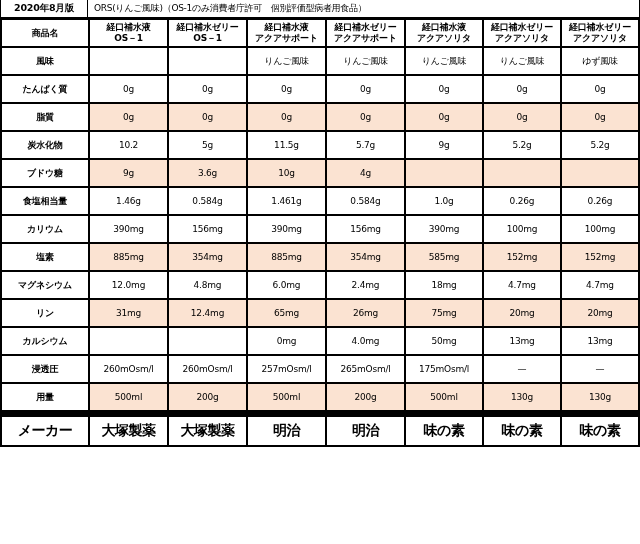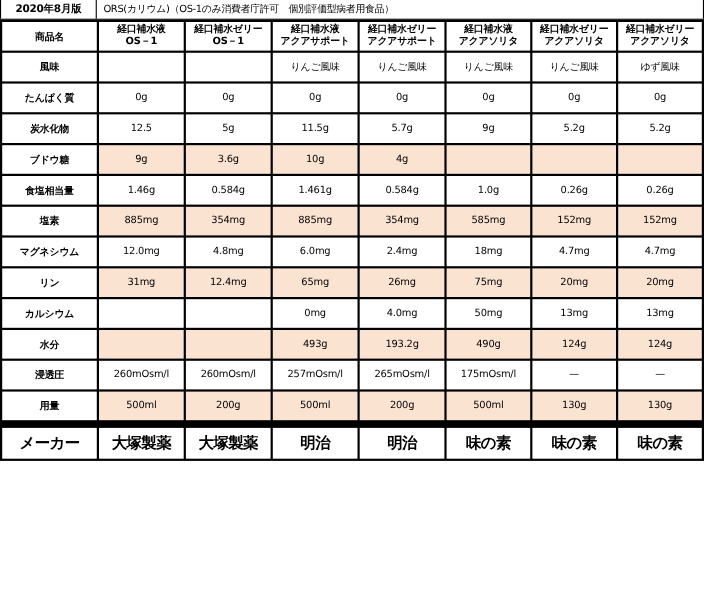--- a/index.html
+++ b/index.html
@@ -120,21 +120,21 @@
 
   td.data.empty { font-size: 0; }
 </style>
 </head>
 <body>
 
 <div id="sheet">
 
   <div class="title-strip">
     <div class="title-version">2020年8月版</div>
-    <div class="title-main">ORS(カリウム)（OS-1のみ消費者庁許可　個別評価型病者用食品）</div>
+    <div class="title-main">ORS(りんご風味)（OS-1のみ消費者庁許可　個別評価型病者用食品）</div>
   </div>
 
   <table class="spec">
     <colgroup>
       <col class="c-label">
       <col class="c-data">
         <col class="c-data">
         <col class="c-data">
         <col class="c-data">
       <col class="c-data-n">
@@ -165,23 +165,33 @@
         <tr class="plain">
           <td class="rowlabel">たんぱく質</td>
           <td class="data">0g</td>
           <td class="data">0g</td>
           <td class="data">0g</td>
           <td class="data">0g</td>
           <td class="data">0g</td>
           <td class="data">0g</td>
           <td class="data">0g</td>
         </tr>
+        <tr class="tint">
+          <td class="rowlabel">脂質</td>
+          <td class="data">0g</td>
+          <td class="data">0g</td>
+          <td class="data">0g</td>
+          <td class="data">0g</td>
+          <td class="data">0g</td>
+          <td class="data">0g</td>
+          <td class="data">0g</td>
+        </tr>
         <tr class="plain">
           <td class="rowlabel">炭水化物</td>
-          <td class="data">12.5</td>
+          <td class="data">10.2</td>
           <td class="data">5g</td>
           <td class="data">11.5g</td>
           <td class="data">5.7g</td>
           <td class="data">9g</td>
           <td class="data">5.2g</td>
           <td class="data">5.2g</td>
         </tr>
         <tr class="tint">
           <td class="rowlabel">ブドウ糖</td>
           <td class="data">9g</td>
@@ -195,20 +205,30 @@
         <tr class="plain">
           <td class="rowlabel">食塩相当量</td>
           <td class="data">1.46g</td>
           <td class="data">0.584g</td>
           <td class="data">1.461g</td>
           <td class="data">0.584g</td>
           <td class="data">1.0g</td>
           <td class="data">0.26g</td>
           <td class="data">0.26g</td>
         </tr>
+        <tr class="plain">
+          <td class="rowlabel">カリウム</td>
+          <td class="data">390mg</td>
+          <td class="data">156mg</td>
+          <td class="data">390mg</td>
+          <td class="data">156mg</td>
+          <td class="data">390mg</td>
+          <td class="data">100mg</td>
+          <td class="data">100mg</td>
+        </tr>
         <tr class="tint">
           <td class="rowlabel">塩素</td>
           <td class="data">885mg</td>
           <td class="data">354mg</td>
           <td class="data">885mg</td>
           <td class="data">354mg</td>
           <td class="data">585mg</td>
           <td class="data">152mg</td>
           <td class="data">152mg</td>
         </tr>
@@ -234,30 +254,20 @@
         </tr>
         <tr class="plain">
           <td class="rowlabel">カルシウム</td>
           <td class="data empty"></td>
           <td class="data empty"></td>
           <td class="data">0mg</td>
           <td class="data">4.0mg</td>
           <td class="data">50mg</td>
           <td class="data">13mg</td>
           <td class="data">13mg</td>
-        </tr>
-        <tr class="tint">
-          <td class="rowlabel">水分</td>
-          <td class="data empty"></td>
-          <td class="data empty"></td>
-          <td class="data">493g</td>
-          <td class="data">193.2g</td>
-          <td class="data">490g</td>
-          <td class="data">124g</td>
-          <td class="data">124g</td>
         </tr>
         <tr class="plain">
           <td class="rowlabel">浸透圧</td>
           <td class="data">260mOsm/l</td>
           <td class="data">260mOsm/l</td>
           <td class="data">257mOsm/l</td>
           <td class="data">265mOsm/l</td>
           <td class="data">175mOsm/l</td>
           <td class="data">—</td>
           <td class="data">—</td>

